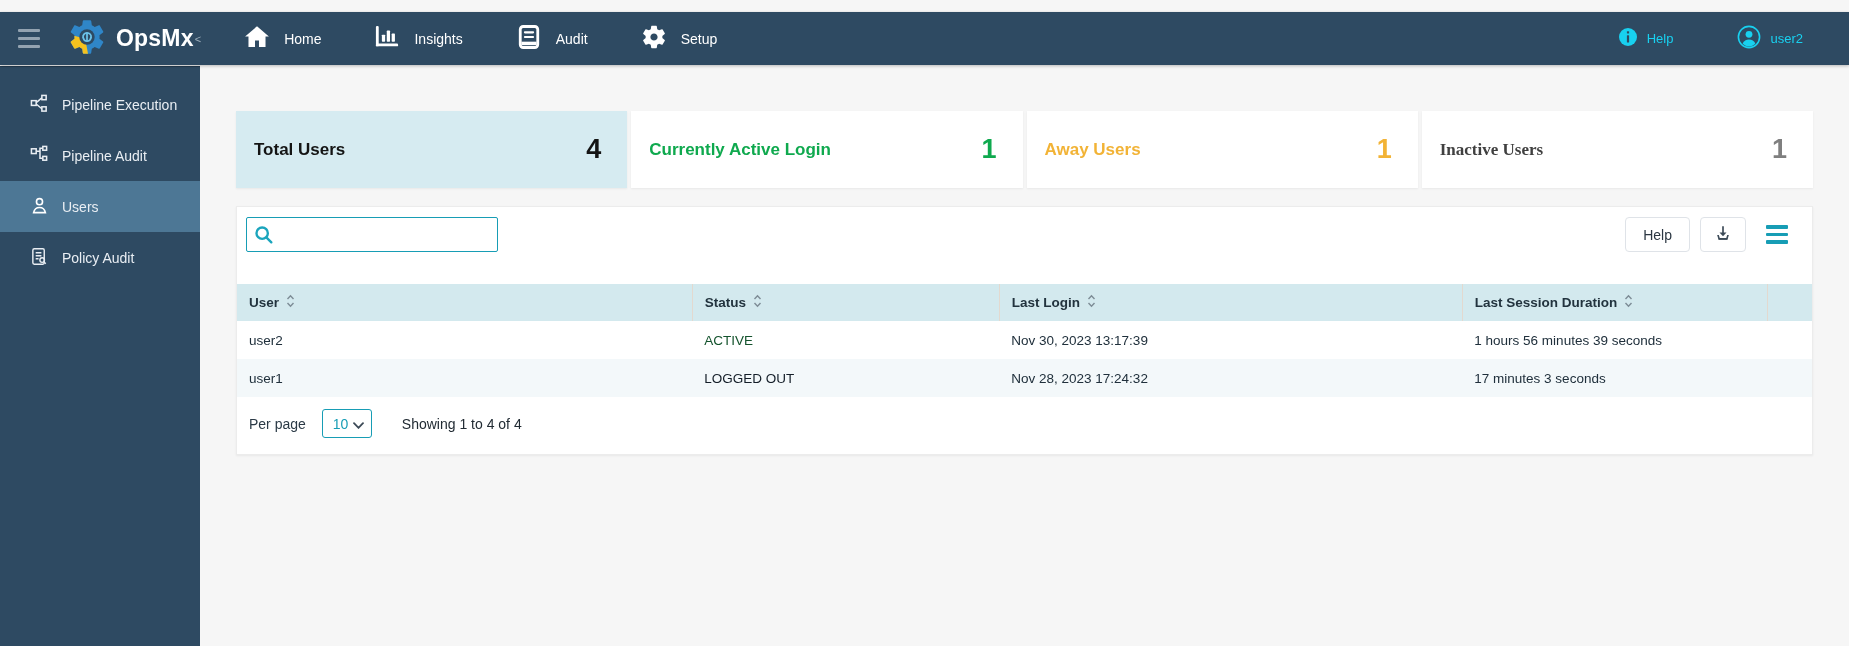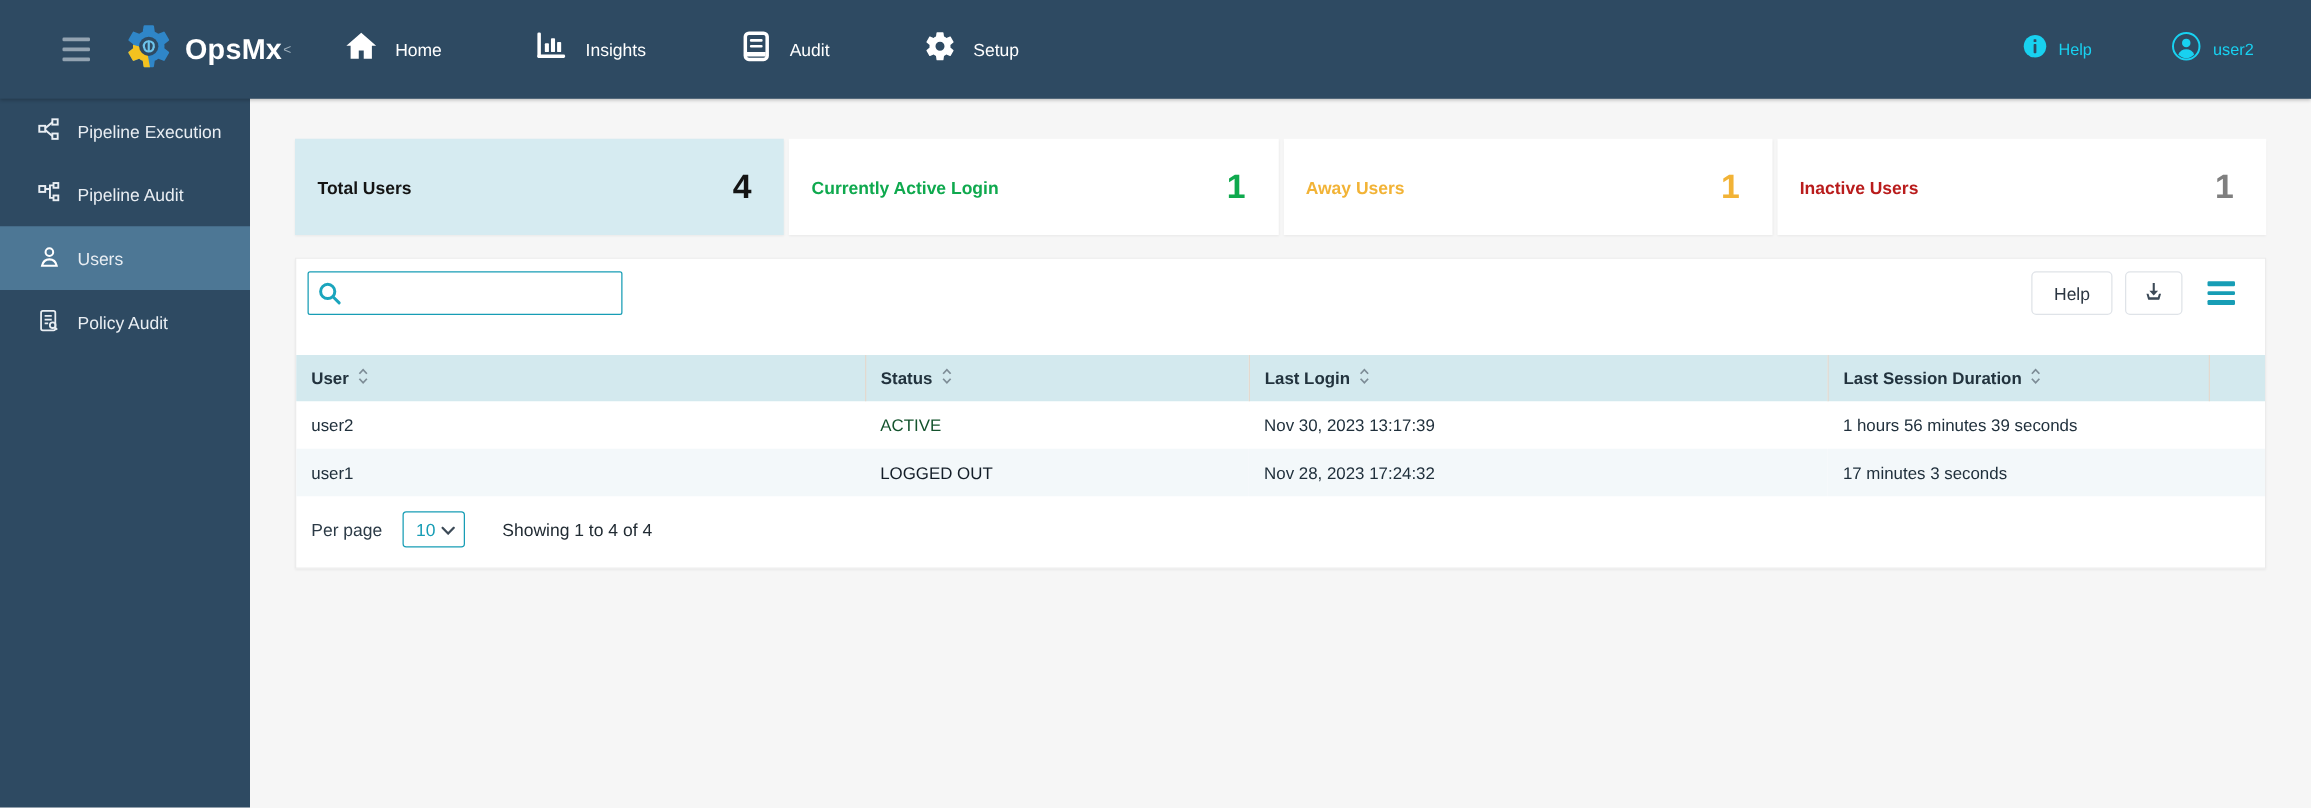--- a/index.html
+++ b/index.html
@@ -1,28 +1,28 @@
 <!DOCTYPE html>
 <html><head>
 <meta charset="utf-8">
 <style>
   * { margin:0; padding:0; box-sizing:border-box; }
   html,body { width:1849px; height:646px; overflow:hidden; }
   body { font-family:"Liberation Sans","DejaVu Sans",sans-serif; background:#f6f6f6; position:relative; }
 
   
-  .topbar { position:absolute; top:0; left:0; width:1849px; height:79px; background:#2e4a62;
-            display:flex; align-items:center; z-index:5; box-shadow:0 1px 3px rgba(0,0,0,.25);padding-left:32px; }
+  .topbar { position:absolute; top:12px; left:0; width:1849px; height:53px; background:#2e4a62;
+            display:flex; align-items:center; z-index:5; box-shadow:0 1px 3px rgba(0,0,0,.25); }
   .hamburger { margin-left:18px; width:26px; cursor:pointer; display:flex; flex-direction:column; gap:5px; }
   .hamburger i { display:block; height:3px; width:22px; background:#93a3b1; border-radius:1px; }
   .brand { display:flex; align-items:center; margin-left:22px; }
   .brand svg { width:42px; height:42px; }
   .brand-text { color:#fff; font-size:23px; font-weight:700; margin-left:8px; letter-spacing:.2px; }
   .brand-mark { color:#9fb0bd; font-size:11px; vertical-align:super; margin-left:1px; }
-  .nav { display:flex; align-items:center; margin-left:42px; gap:74px; }
+  .nav { display:flex; align-items:center; margin-left:42px; gap:52px; }
   .nav-item { display:flex; align-items:center; gap:13px; cursor:pointer; }
   .nav-item svg { width:28px; height:28px; }
   .nav-item span.lbl { color:#ffffff; font-size:14px; }
   .topbar-right { margin-left:auto; display:flex; align-items:center; gap:64px; padding-right:46px; }
   .tb-link { display:flex; align-items:center; gap:9px; cursor:pointer; }
   .tb-link .lbl { color:#18d1f0; font-size:13px; }
 
   
   .sidebar { position:absolute; top:66px; left:0; width:200px; height:581px; background:#2e4a62;
              padding-top:12px; border-top:1px solid rgba(0,0,0,.18); }
@@ -34,27 +34,27 @@
   
   .main { position:absolute; top:65px; left:200px; width:1649px; height:581px;
           background:#f6f6f6; padding:46px 36px 0 36px; }
 
   
   .cards { display:flex; }
   .card { flex:1; height:77px; background:#ffffff; margin-right:4px; display:flex;
           align-items:center; justify-content:space-between; padding:0 26px 0 18px;
           box-shadow:0 1px 2px rgba(0,0,0,.06); cursor:pointer; }
   .card:last-child { margin-right:0; }
-  .card .c-label { font-size:14px; font-weight:700; }
+  .card .c-label { font-size:17px; font-weight:700; }
   .card .c-value { font-size:27px; font-weight:700; }
   .card.c-total { background:#d6ebf1; }
   .card.c-total .c-label, .card.c-total .c-value { color:#141414; }
   .card.c-active .c-label, .card.c-active .c-value { color:#0fa94e; }
   .card.c-away .c-label, .card.c-away .c-value { color:#f2b336; }
-  .card.c-inactive .c-label { color:#b91c1c; }
+  .card.c-inactive .c-label { color:#404040;font-family:Liberation Serif, serif; }
   .card.c-inactive .c-value { color:#7f7f7f; }
 
   
   .panel { margin-top:18px; background:#ffffff; box-shadow:0 1px 2px rgba(0,0,0,.06);
            border:1px solid #ececec; padding:10px 0 0 0; }
   .toolbar { display:flex; align-items:center; padding:0 10px 0 9px; }
   .search-box { width:252px; height:35px; border:1.5px solid #179db5; border-radius:2px;
                 display:flex; align-items:center; background:#fff; }
   .search-box input { flex:1; border:none; outline:none; height:100%; padding:0 6px 0 11px;
                       font-size:14px; color:#333; font-family:inherit; }

